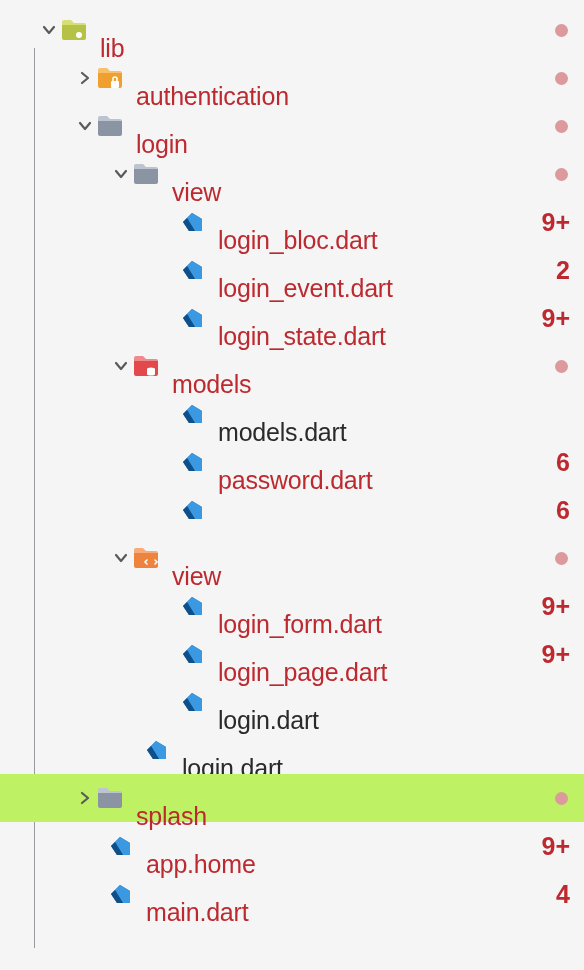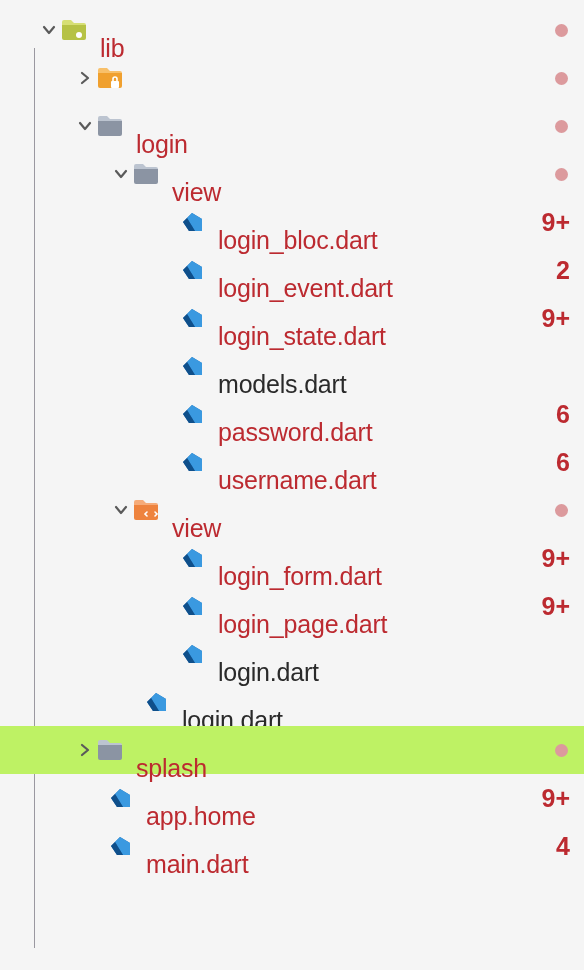--- a/index.html
+++ b/index.html
@@ -128,20 +128,21 @@
         </svg>
       </span>
       <span class="icon">
         <svg class="folder-svg amber" width="28" height="26" viewBox="0 0 28 26">
     <path class="tab" d="M2 5 q0 -2 2 -2 h7 l3 3 h10 q2 0 2 2 v1 H2 z"></path>
     <path class="body" d="M2 8 h24 v13 q0 2 -2 2 H4 q-2 0 -2 -2 z"></path>
     <rect x="15" y="16" width="8" height="7" rx="1" fill="#fff"></rect>
           <path d="M17 16 v-2 a2 2 0 0 1 4 0 v2" fill="none" stroke="#fff" stroke-width="1.6"></path>
   </svg>
       </span>
+      <span class="name mod">authentication</span>
       <span class="spacer"></span>
       <span class="dot"></span>
     </div>
     <div class="row">
       <span class="indent" style="width: 74px;"></span>
       <span class="arrow">
         <svg width="16" height="16" viewBox="0 0 16 16">
           <path d="M3 5 L8 11 L13 5" fill="none" stroke="#5a5a5a" stroke-width="2.2" stroke-linecap="round" stroke-linejoin="round"></path>
         </svg>
       </span>
@@ -210,20 +211,39 @@
     <polygon class="p1" points="4,13 13,4 23,10 23,22 10,22"></polygon>
     <polygon class="p2" points="13,4 23,10 23,22 16,22 8,9"></polygon>
     <polygon class="p3" points="4,13 10,22 16,22 8,9"></polygon>
   </svg>
       </span>
       <span class="name mod">login_state.dart</span>
       <span class="spacer"></span>
       <span class="badge">9+</span>
     </div>
     <div class="row">
+      <span class="indent" style="width: 110px;"></span>
+      <span class="arrow">
+        <svg width="16" height="16" viewBox="0 0 16 16">
+          <path d="M3 5 L8 11 L13 5" fill="none" stroke="#5a5a5a" stroke-width="2.2" stroke-linecap="round" stroke-linejoin="round"></path>
+        </svg>
+      </span>
+      <span class="icon">
+        <svg class="folder-svg red" width="28" height="26" viewBox="0 0 28 26">
+    <path class="tab" d="M2 5 q0 -2 2 -2 h7 l3 3 h10 q2 0 2 2 v1 H2 z"></path>
+    <path class="body" d="M2 8 h24 v13 q0 2 -2 2 H4 q-2 0 -2 -2 z"></path>
+    <ellipse cx="19" cy="16" rx="4" ry="1.6" fill="#fff"></ellipse>
+          <path d="M15 16 v5 a4 1.6 0 0 0 8 0 v-5" fill="#fff"></path>
+  </svg>
+      </span>
+      <span class="name mod">models</span>
+      <span class="spacer"></span>
+      <span class="dot"></span>
+    </div>
+    <div class="row">
       <span class="indent" style="width: 146px;"></span>
       <span class="arrow"></span>
       <span class="icon" style="margin-left: 10px;">
         <svg class="dart-svg" width="26" height="26" viewBox="0 0 26 26">
     <polygon class="p1" points="4,13 13,4 23,10 23,22 10,22"></polygon>
     <polygon class="p2" points="13,4 23,10 23,22 16,22 8,9"></polygon>
     <polygon class="p3" points="4,13 10,22 16,22 8,9"></polygon>
   </svg>
       </span>
       <span class="name plain">models.dart</span>
@@ -246,21 +266,20 @@
     <div class="row">
       <span class="indent" style="width: 146px;"></span>
       <span class="arrow"></span>
       <span class="icon" style="margin-left: 10px;">
         <svg class="dart-svg" width="26" height="26" viewBox="0 0 26 26">
     <polygon class="p1" points="4,13 13,4 23,10 23,22 10,22"></polygon>
     <polygon class="p2" points="13,4 23,10 23,22 16,22 8,9"></polygon>
     <polygon class="p3" points="4,13 10,22 16,22 8,9"></polygon>
   </svg>
       </span>
-      <span class="name mod">username.dart</span>
       <span class="spacer"></span>
       <span class="badge">6</span>
     </div>
     <div class="row">
       <span class="indent" style="width: 110px;"></span>
       <span class="arrow">
         <svg width="16" height="16" viewBox="0 0 16 16">
           <path d="M3 5 L8 11 L13 5" fill="none" stroke="#5a5a5a" stroke-width="2.2" stroke-linecap="round" stroke-linejoin="round"></path>
         </svg>
       </span>

